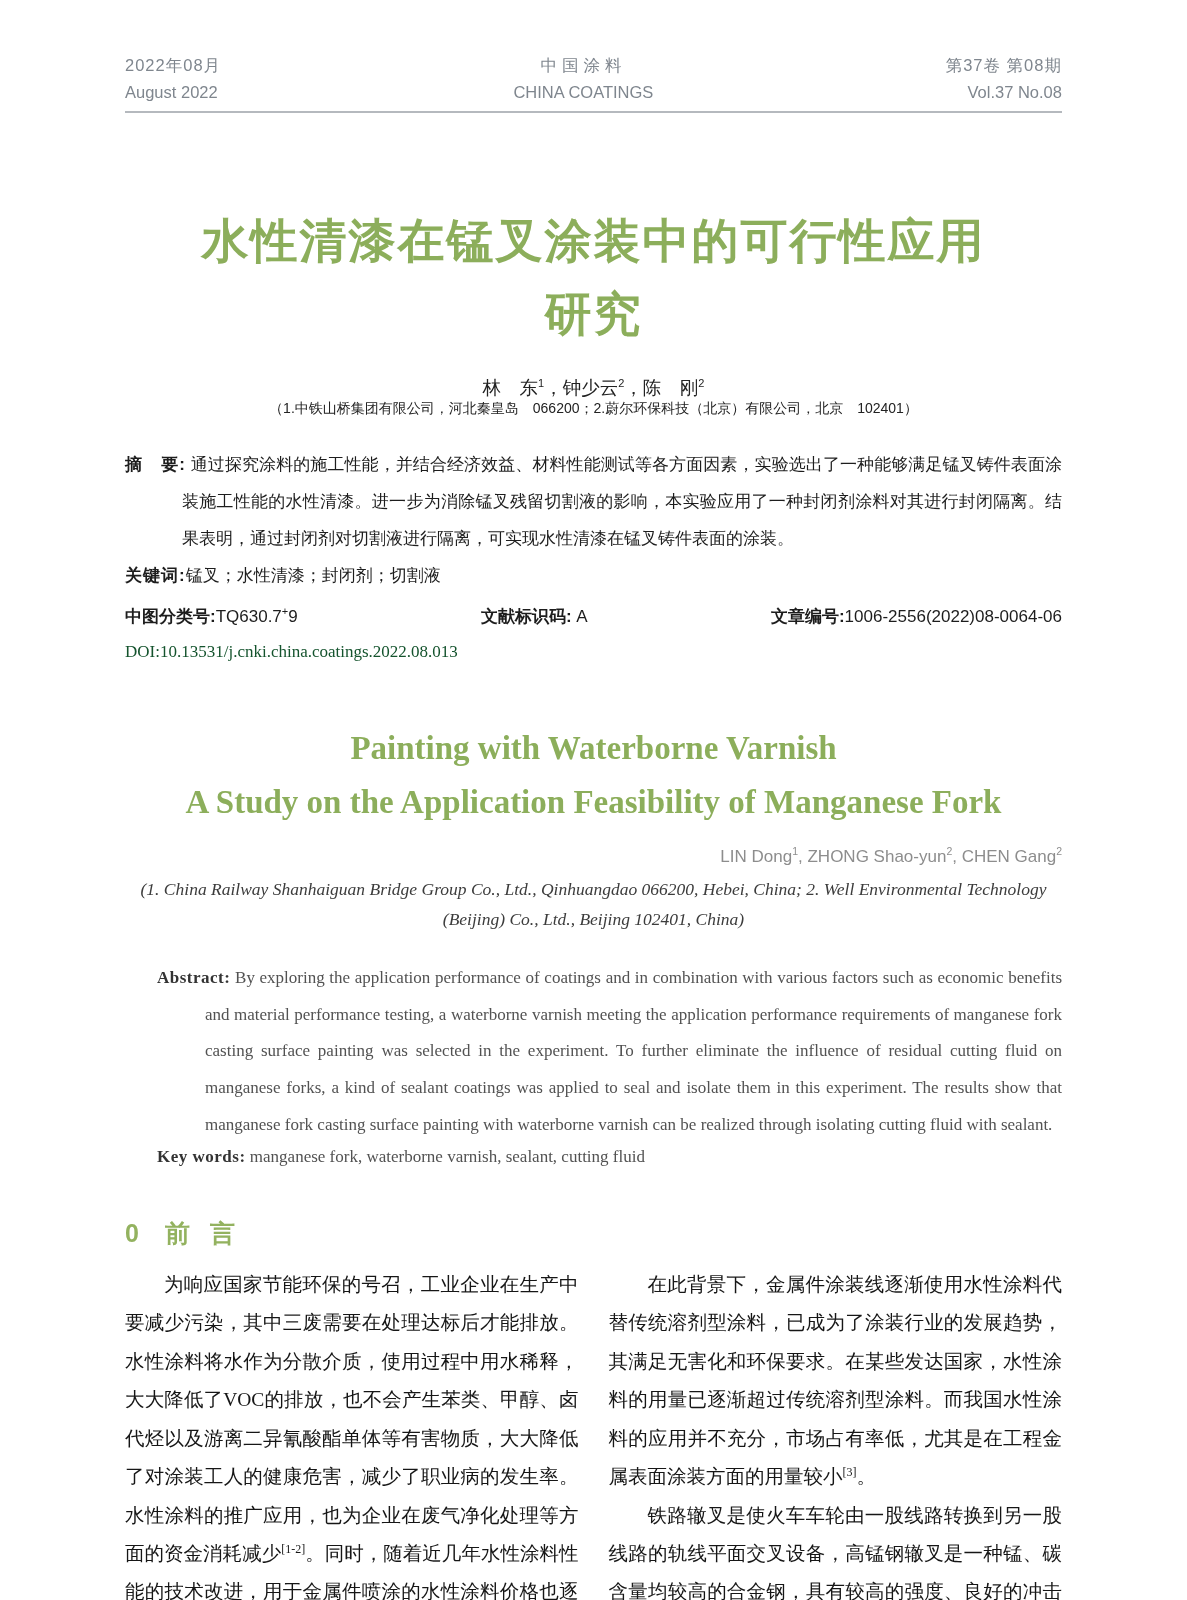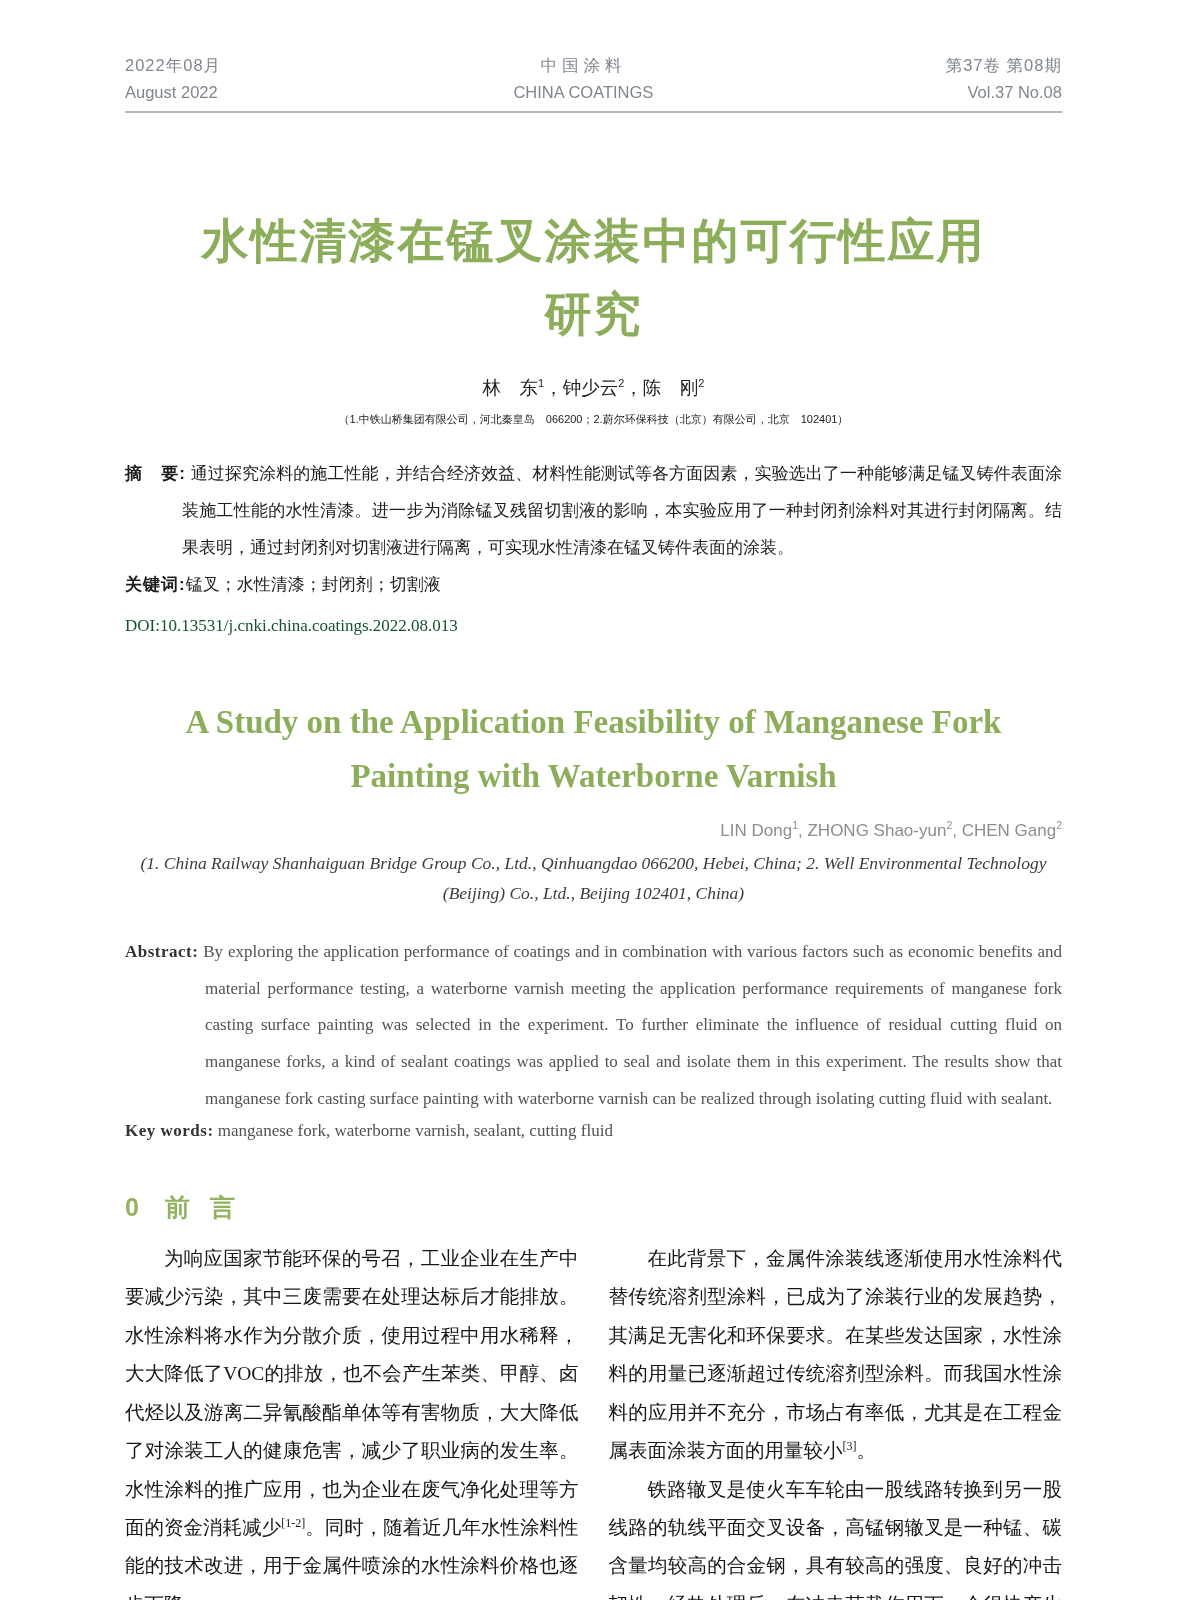--- a/index.html
+++ b/index.html
@@ -26,21 +26,21 @@
   .jh-cn.no-ls { letter-spacing: 1px; }
 
   
   .title-cn {
     margin-top: 92px; text-align: center;
     color: #8cae5b; font-weight: bold; font-size: 47px; line-height: 1.55;
     letter-spacing: 2px;
   }
   .authors-cn { margin-top: 24px; text-align: center; font-size: 18.5px; color: #222; }
   .authors-cn sup { font-size: 11px; }
-  .affil-cn { margin-top: 12px; text-align: center; font-size: 11px; color: #222; }
+  .affil-cn { margin-top: 0; text-align: center; font-size: 14px; color: #222; }
 
   
   .abs-cn {
     margin-top: 28px; font-size: 17px; line-height: 2.18; color: #1d1d1d;
     text-align: justify; padding-left: 57px; text-indent: -57px;
   }
   .abs-cn .lbl, .kw-cn .lbl { font-weight: bold; letter-spacing: 1px; }
   .kw-cn { margin-top: 2px; font-size: 17px; line-height: 2.0; }
 
   .meta-row {
@@ -68,21 +68,21 @@
     font-style: italic; font-size: 17.5px; color: #3c3c3c; line-height: 1.7;
   }
 
   
   .abs-en {
     margin-top: 26px;
     font-family: "Liberation Serif", "DejaVu Serif", serif;
     font-size: 17px; line-height: 2.15; color: #525252;
     text-align: justify; padding-left: 80px; text-indent: -80px;
   }
-  .abs-en .lbl, .kw-en .lbl { font-weight: bold; color: #333; letter-spacing: 0.5px; }
+  .abs-en .lbl, .kw-en .lbl { font-weight: bold; color: #333; letter-spacing: 0.5px; margin-left: 32px; }
   .kw-en {
     margin-top: 4px; font-family: "Liberation Serif", "DejaVu Serif", serif;
     font-size: 17px; color: #525252;
   }
 
   
   .sec { margin-top: 50px; color: #93b25f; font-weight: bold; font-size: 25px; }
   .sec .num { margin-right: 26px; }
   .sec .ttl { letter-spacing: 20px; }
   .cols { display: flex; gap: 30px; margin-top: 16px; }
@@ -119,26 +119,31 @@
   </div>
 
   <div class="authors-cn"><span><span>林　东</span><sup>1</sup><span>，</span></span><span><span>钟少云</span><sup>2</sup><span>，</span></span><span><span>陈　刚</span><sup>2</sup><span></span></span></div>
 
   <div class="affil-cn">（1.中铁山桥集团有限公司，河北秦皇岛　066200；2.蔚尔环保科技（北京）有限公司，北京　102401）</div>
 
   <div class="abs-cn"><span class="lbl">摘　要:</span> <span>通过探究涂料的施工性能，并结合经济效益、材料性能测试等各方面因素，实验选出了一种能够满足锰叉铸件表面涂装施工性能的水性清漆。进一步为消除锰叉残留切割液的影响，本实验应用了一种封闭剂涂料对其进行封闭隔离。结果表明，通过封闭剂对切割液进行隔离，可实现水性清漆在锰叉铸件表面的涂装。</span></div>
 
   <div class="kw-cn"><span class="lbl">关键词:</span><span>锰叉；水性清漆；封闭剂；切割液</span></div>
 
+  <div class="meta-row">
+    <span class="clc"><span class="lbl">中图分类号:</span><span>TQ630.7</span><sup>+</sup><span>9</span></span>
+    <span><span class="lbl">文献标识码:</span> <span>A</span></span>
+    <span><span class="lbl">文章编号:</span><span>1006-2556(2022)08-0064-06</span></span>
+  </div>
 
   <div class="doi">DOI:10.13531/j.cnki.china.coatings.2022.08.013</div>
 
   <div class="title-en">
+    <div>Painting with Waterborne Varnish</div>
     <div>A Study on the Application Feasibility of Manganese Fork</div>
-    <div>Painting with Waterborne Varnish</div>
   </div>
 
   <div class="authors-en"><span><span>LIN Dong</span><sup>1</sup><span>, </span></span><span><span>ZHONG Shao-yun</span><sup>2</sup><span>, </span></span><span><span>CHEN Gang</span><sup>2</sup><span></span></span></div>
 
   <div class="affil-en">
     <div>(1. China Railway Shanhaiguan Bridge Group Co., Ltd., Qinhuangdao 066200, Hebei, China; 2. Well Environmental Technology</div>
     <div>(Beijing) Co., Ltd., Beijing 102401, China)</div>
   </div>
 
   <div class="abs-en"><span class="lbl">Abstract:</span> <span>By exploring the application performance of coatings and in combination with various factors such as economic benefits and material performance testing, a waterborne varnish meeting the application performance requirements of manganese fork casting surface painting was selected in the experiment. To further eliminate the influence of residual cutting fluid on manganese forks, a kind of sealant coatings was applied to seal and isolate them in this experiment. The results show that manganese fork casting surface painting with waterborne varnish can be realized through isolating cutting fluid with sealant.</span></div>

